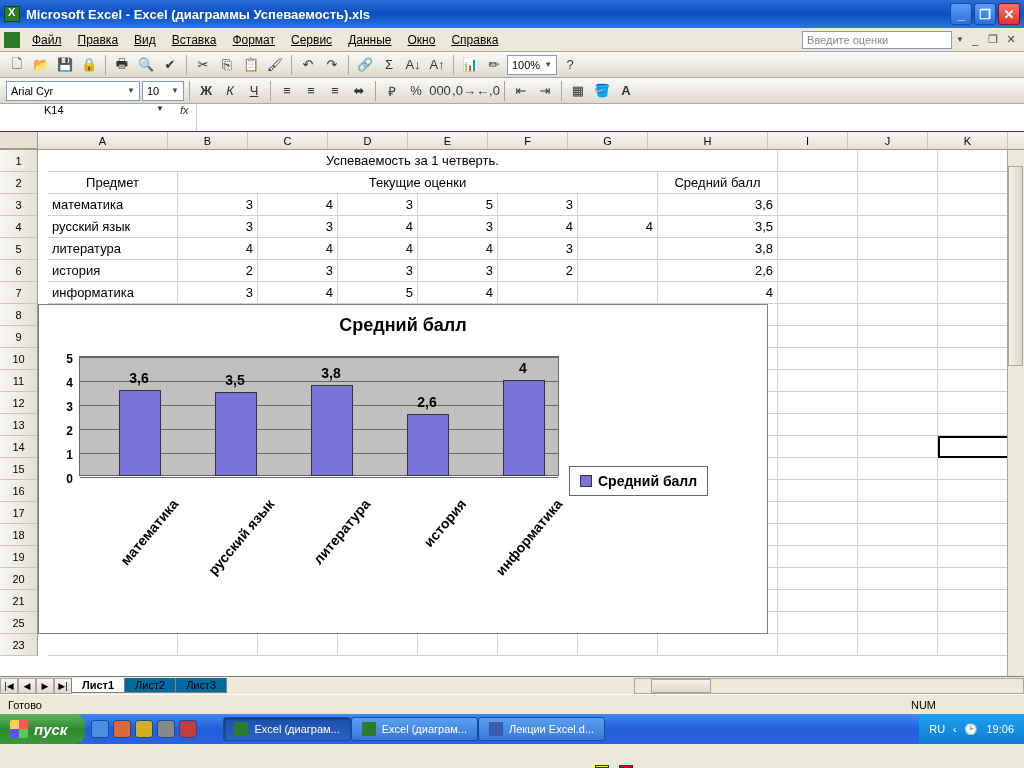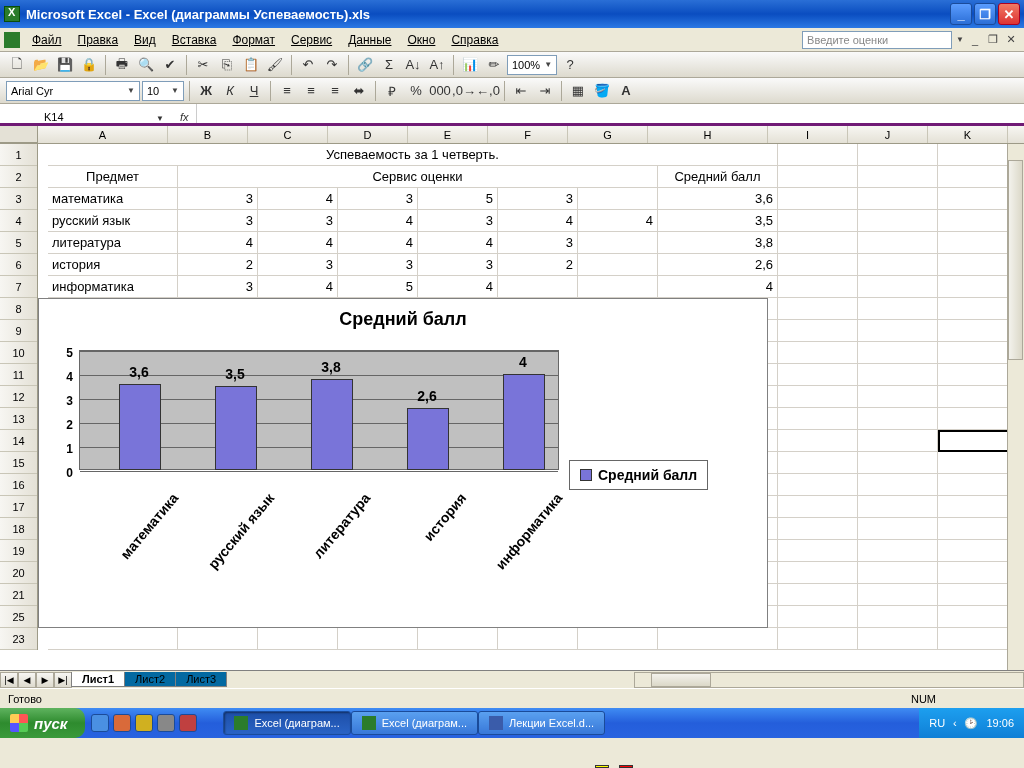--- a/index.html
+++ b/index.html
@@ -29,21 +29,21 @@
 .tsep { width: 1px; height: 20px; background: #aca899; margin: 0 3px; }
 .zoom { display: flex; align-items: center; height: 20px; border: 1px solid #7f9db9; background: #fff; padding: 0 4px; font-size: 11px; gap: 4px; }
 
 .fmtbar { height: 26px; background: linear-gradient(#fafafa,#dddace); display: flex; align-items: center; border-bottom: 1px solid #aca899; padding: 0 6px; gap: 2px; font-size: 11px; }
 .combo { height: 20px; border: 1px solid #7f9db9; background: #fff; padding: 0 4px; display: flex; align-items: center; gap: 6px; }
 .combo.font { width: 134px; }
 .combo.size { width: 42px; }
 .dd { font-size: 8px; color: #444; }
 
 
-.fbar { height: 22px; background: #fff; border-bottom: 3px solid #701a75; display: flex; align-items: flex-end; font-size: 11px; }
+.fbar { height: 28px; background: #fff; border-bottom: 1px solid #701a75; display: flex; align-items: flex-start; font-size: 11px; }
 .namebox { width: 156px; padding: 0 24px 0 44px; }
 .fbar .ddrop { font-size: 8px; color: #333; padding-right: 8px; }
 .fx { padding: 0 8px; font-style: italic; color: #333; }
 
 
 .grid-area { position: relative; height: 544px; background: #fff; overflow: hidden; }
 .colhead { display: flex; background: linear-gradient(#f7f6f2,#e4e1d6); border-bottom: 1px solid #9d9a87; height: 18px; font-size: 11px; }
 .corner { width: 38px; border-right: 1px solid #9d9a87; border-bottom: 1px solid #9d9a87; background: #e4e1d6; }
 .ch { border-right: 1px solid #c9c6b7; text-align: center; line-height: 18px; }
 .rowhead { width: 38px; background: linear-gradient(90deg,#f7f6f2,#e4e1d6); border-right: 1px solid #9d9a87; text-align: center; font-size: 11px; float: left; }
@@ -263,21 +263,21 @@
     </div>
   <div class="cells" id="cells">
       <div class="row">
         <div class="cell c" style="width: 730px;">Успеваемость за 1 четверть.</div>
         <div class="cell" style="width: 80px;"></div>
         <div class="cell" style="width: 80px;"></div>
         <div class="cell" style="width: 80px;"></div>
       </div>
       <div class="row">
         <div class="cell c" style="width: 130px;">Предмет</div>
-        <div class="cell c" style="width: 480px;">Сервис оценки</div>
+        <div class="cell c" style="width: 480px;">Текущие оценки</div>
         <div class="cell c" style="width: 120px;">Средний балл</div>
         <div class="cell" style="width: 80px;"></div>
         <div class="cell" style="width: 80px;"></div>
         <div class="cell" style="width: 80px;"></div>
       </div>
       <div class="row">
         <div class="cell" style="width: 130px;">математика</div>
         <div class="cell r" style="width: 80px;">3</div>
         <div class="cell r" style="width: 80px;">4</div>
         <div class="cell r" style="width: 80px;">3</div>

